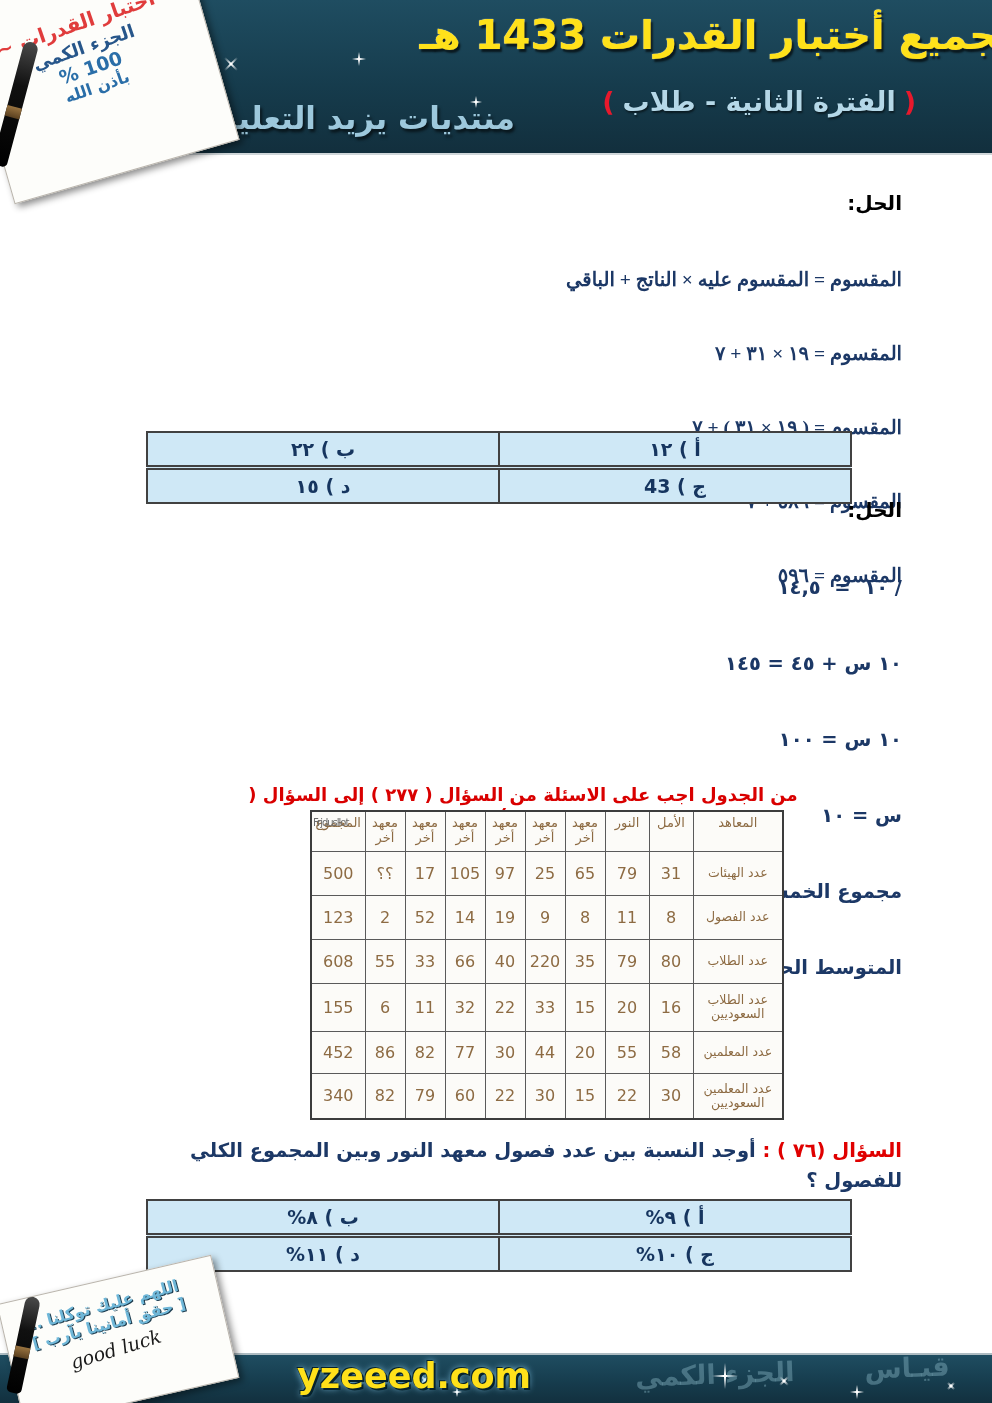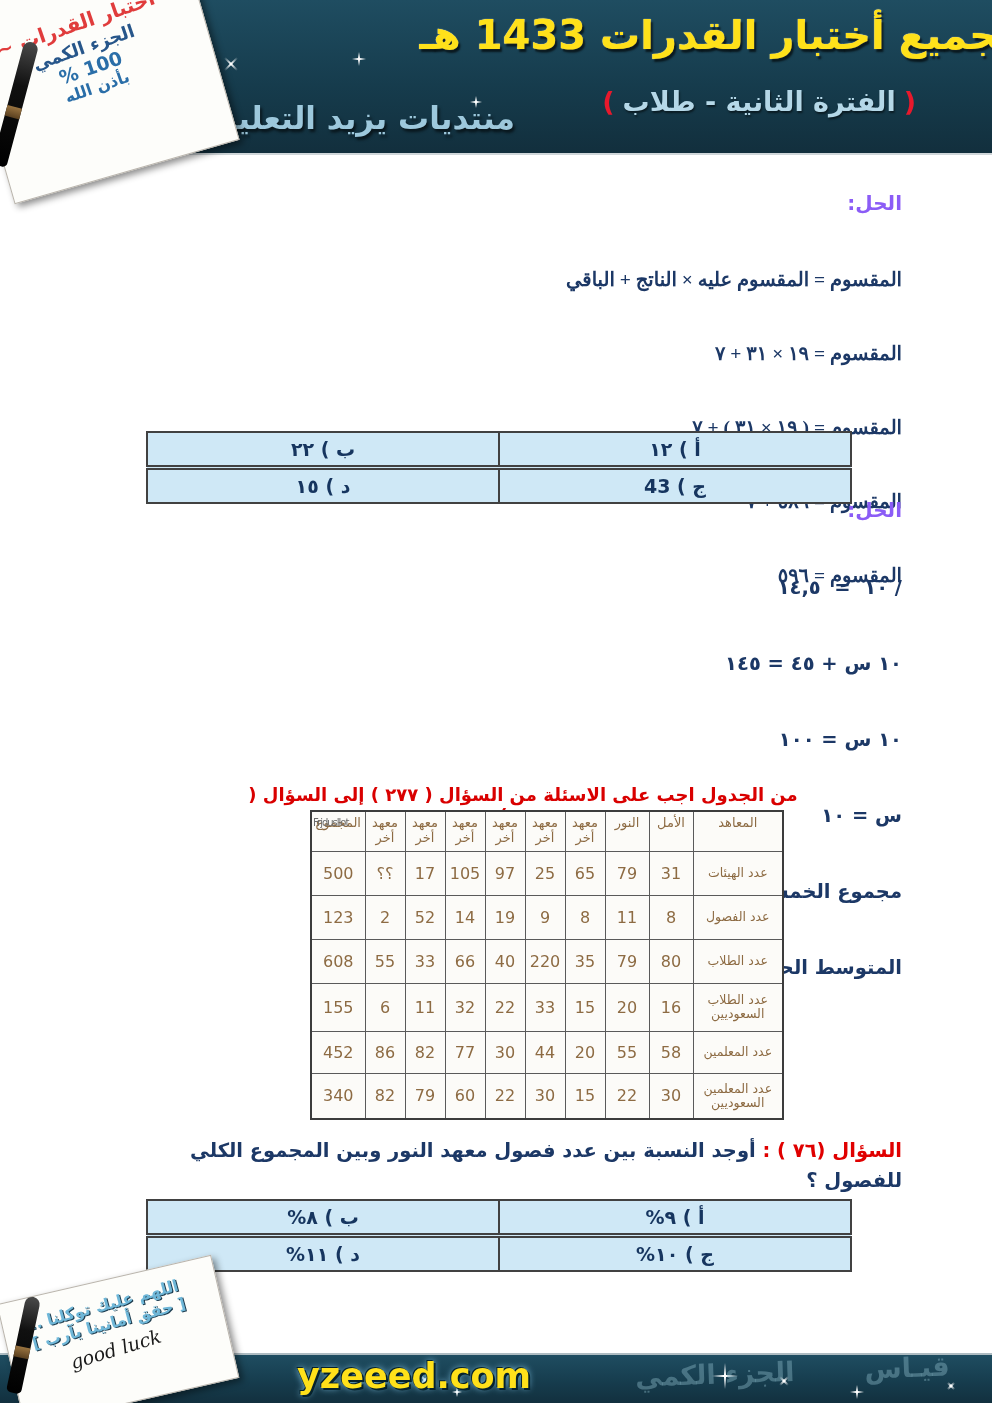--- a/index.html
+++ b/index.html
@@ -35,21 +35,21 @@
   .pen::after{content:"";position:absolute;left:0;right:0;top:52%;height:11px;background:linear-gradient(#9a7440,#5a4020);}
   .pen-top{left:8px;top:40px;height:128px;transform:rotate(15deg);z-index:4;}
   .pen-bottom{left:16px;top:1296px;height:98px;transform:rotate(12deg);}
 
   
   .sp{position:absolute;pointer-events:none;}
   .sp::before,.sp::after{content:"";position:absolute;left:50%;top:0;width:2px;height:100%;
     background:linear-gradient(transparent,#fff 45%,#fff 55%,transparent);transform:translateX(-50%);}
   .sp::after{transform:translateX(-50%) rotate(90deg);}
   .sp.x{transform:rotate(45deg);}
-  .heading-red{position:absolute;right:90px;color:#8b5cf6;font-weight:bold;font-size:20px;direction:rtl;}
+  .heading-red{position:absolute;right:90px;color:#000000;font-weight:bold;font-size:20px;direction:rtl;}
   .lines{position:absolute;right:90px;direction:rtl;text-align:right;color:#1c3866;font-weight:bold;
     font-size:19.5px;white-space:pre-wrap;}
   .lines .line{height:30px;line-height:30px;}
   .para{position:absolute;right:90px;direction:rtl;text-align:right;color:#1c3866;font-weight:bold;
     font-size:19.5px;line-height:30px;}
   .para .q-label{color:#e00000;}
 
   
   .answers{position:absolute;left:146px;width:706px;border-collapse:collapse;direction:rtl;table-layout:fixed;}
   .answers td{width:50%;height:30px;background:#cfe8f6;border:2px solid #414141;text-align:center;

